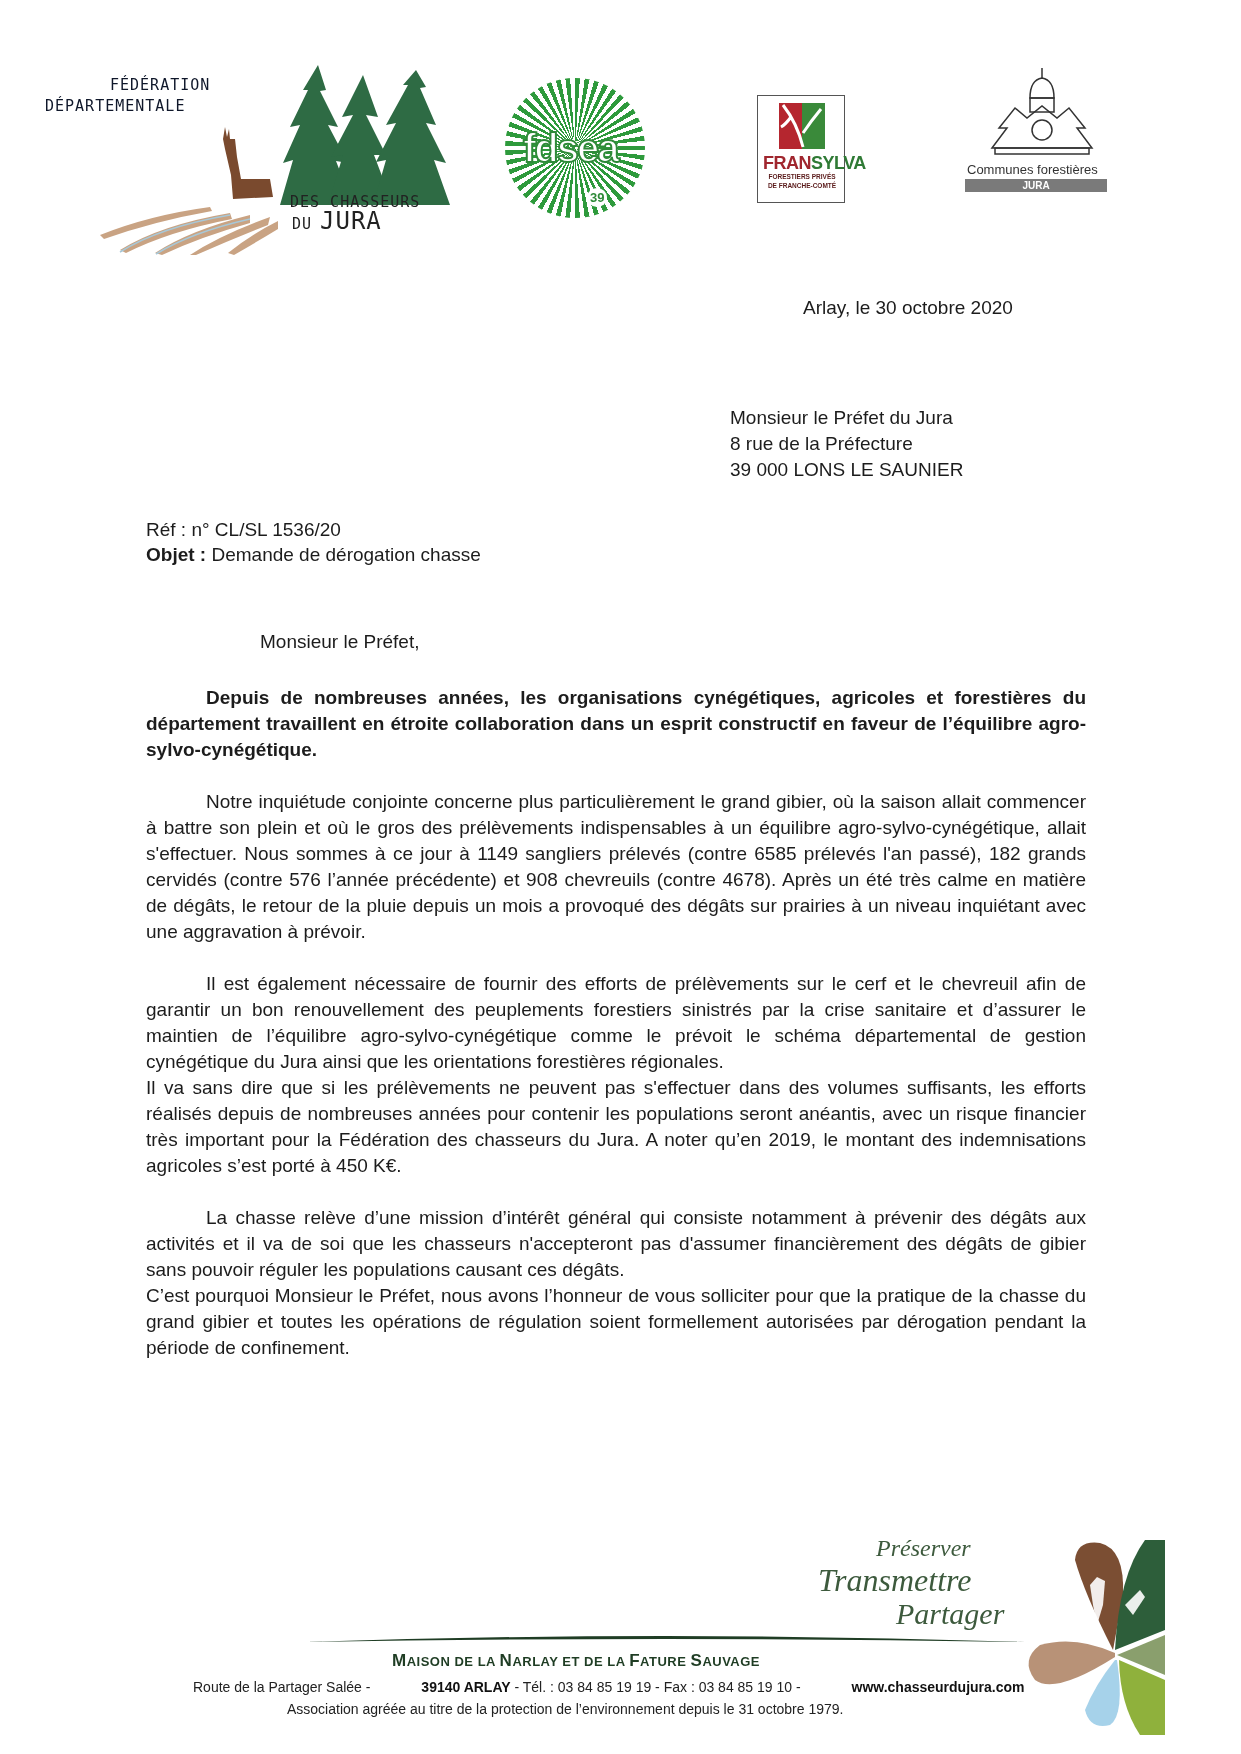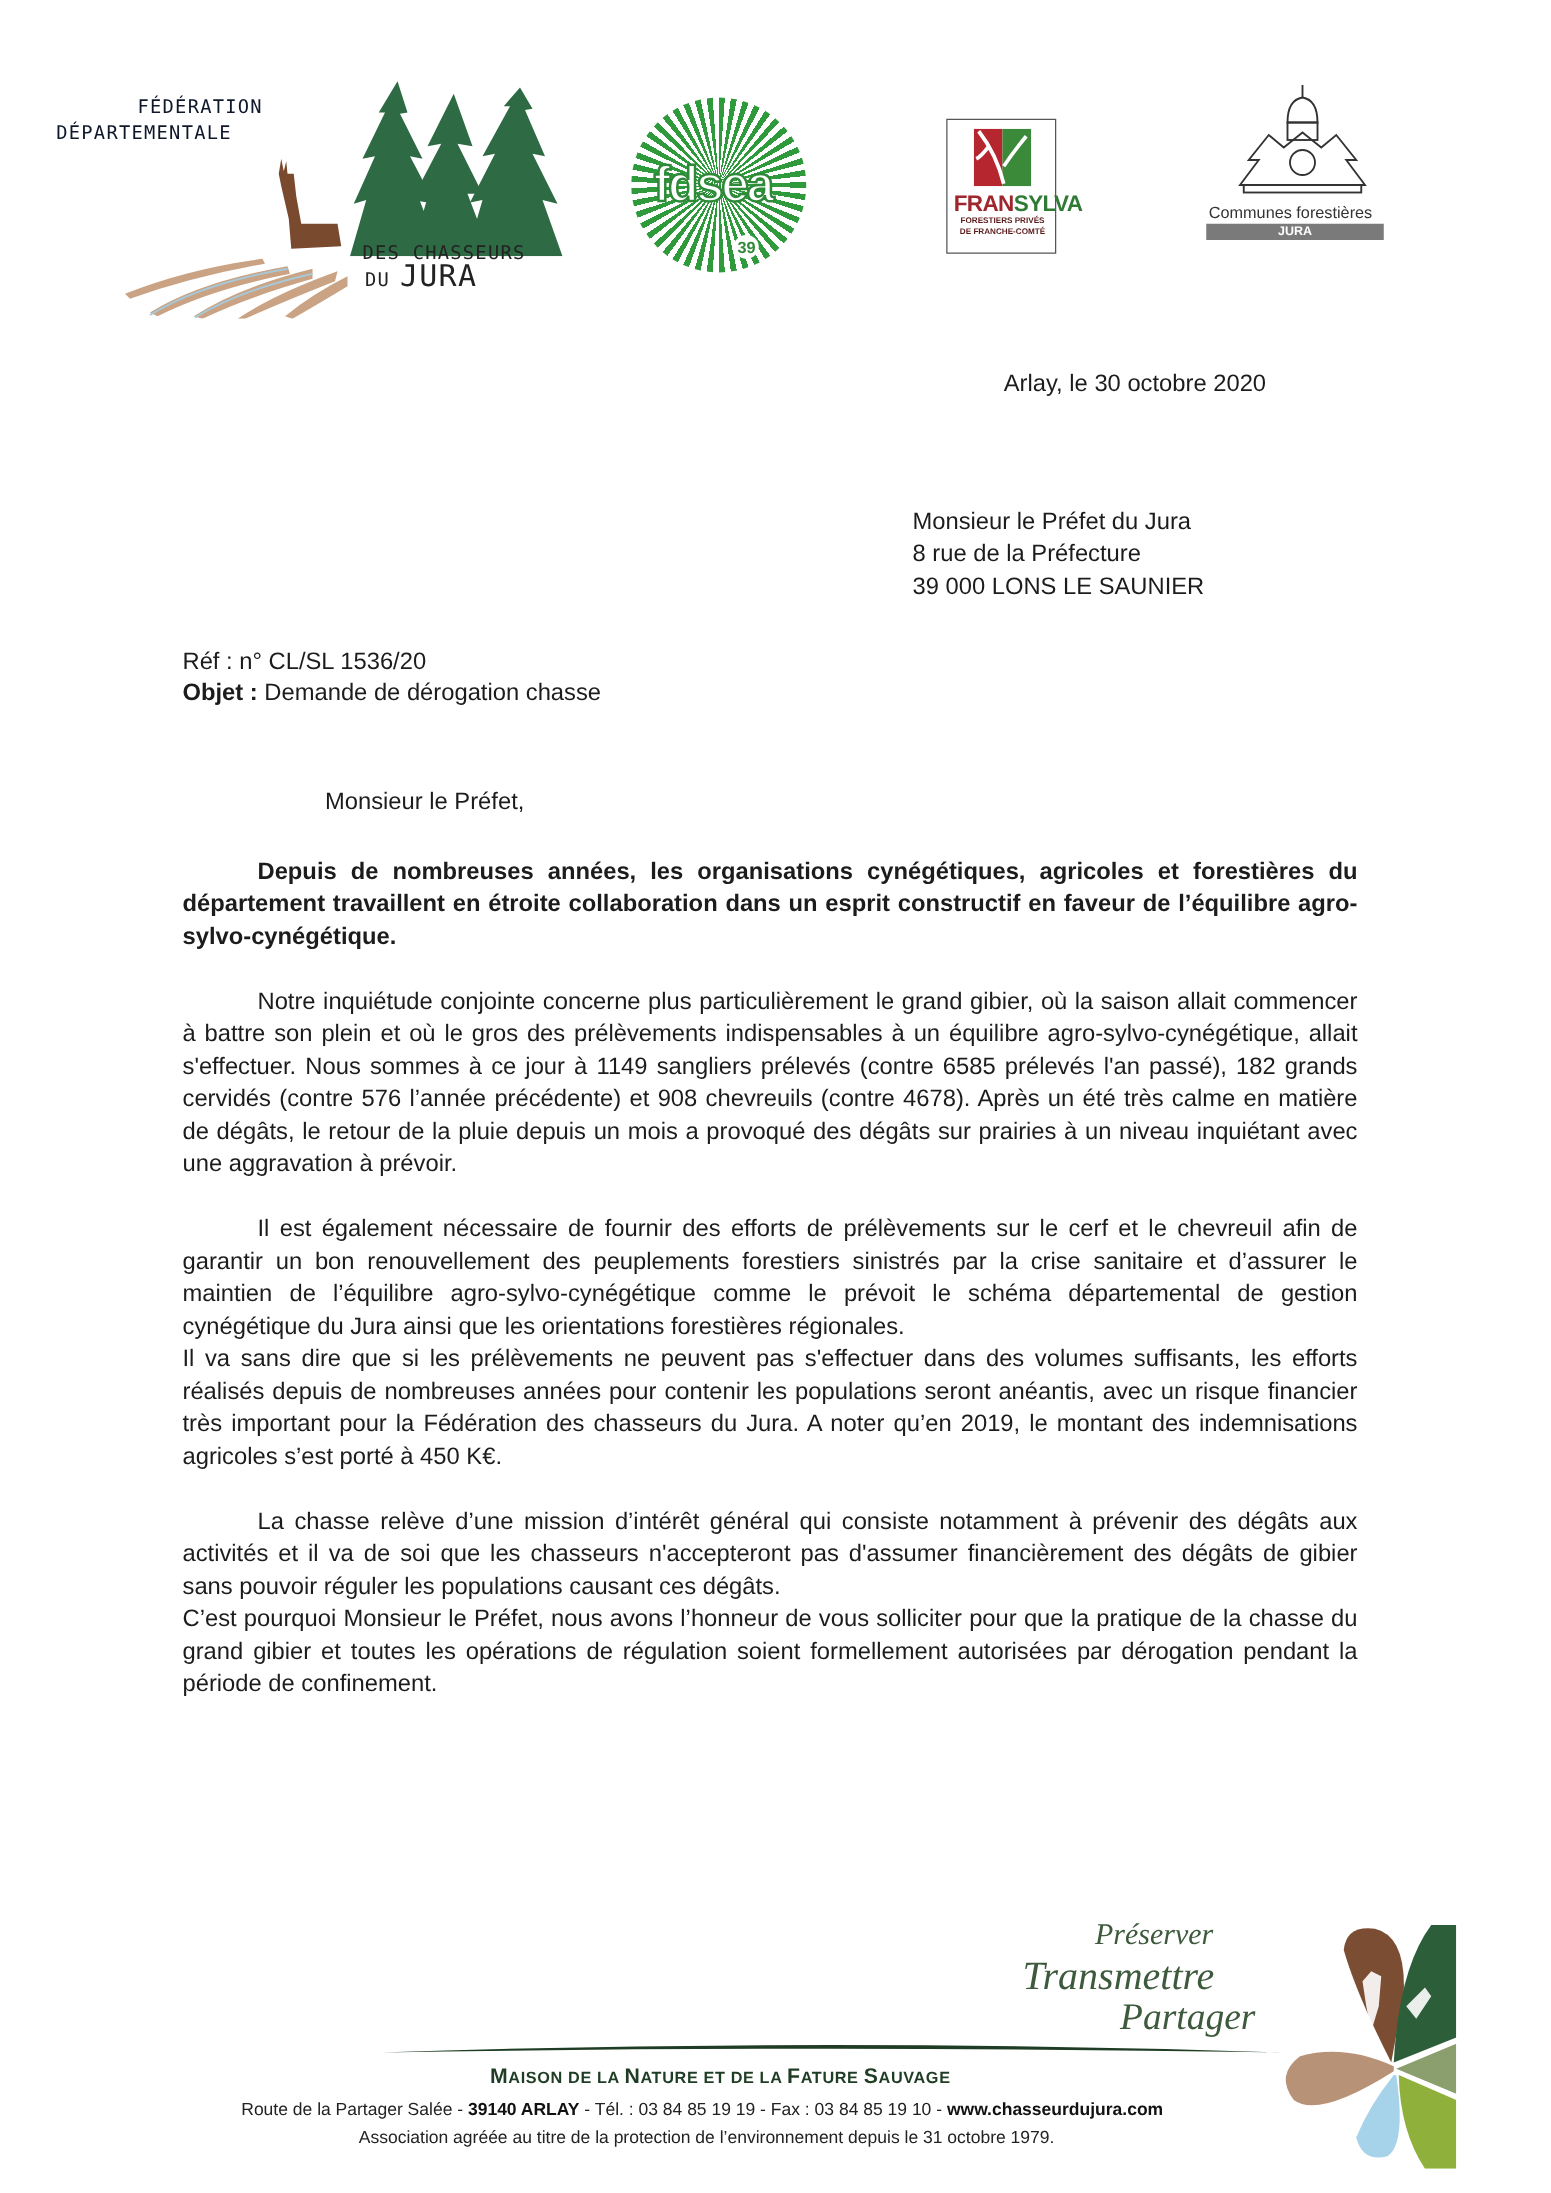--- a/index.html
+++ b/index.html
@@ -23,21 +23,21 @@
   .cf-name { font-family:"Liberation Sans", sans-serif; font-size:13px; color:#333; position:absolute; }
   .cf-bar { background:#7a7a7a; color:#fff; font-weight:bold; font-size:10px; text-align:center; position:absolute; }
 
   p.para { margin:0; text-align:justify; }
   .indent { text-indent:60px; }
 
   .slogan { font-family:"Liberation Serif", serif; font-style:italic; color:#3d5a3d; position:absolute; }
   .footer-title { font-family:"Liberation Sans", sans-serif; font-weight:bold; color:#1f3d24; font-size:17px; letter-spacing:0.5px; position:absolute; }
   .footer-title .sc { font-size:13px; }
   .footer-line { font-family:"Liberation Sans", sans-serif; font-size:14px; color:#222; position:absolute; white-space:nowrap; }
-  .footer-line b { color:#111; }
+  .footer-line b { color:#111;margin-left:47px; }
 </style>
 </head>
 <body>
 
 <div class="abs" style="left:40px;top:55px;width:430px;height:190px;">
   <div class="abs fdc-title" style="left:70px;top:20px;">FÉDÉRATION</div>
   <div class="abs fdc-title" style="left:5px;top:41px;">DÉPARTEMENTALE</div>
 
   <svg class="abs" style="left:218px;top:0px;" width="200" height="150" viewBox="0 0 200 150">
     <path d="M22 150 L35 105 L25 108 L42 70 L32 72 L50 35 L45 35 L60 10 L68 35 L62 36 L80 72 L70 70 L90 108 L78 106 L95 150 Z" fill="#2e6b44"></path>
@@ -137,19 +137,19 @@
   <path d="M104 125 L150 145 L150 200 L125 200 Q105 170 104 125 Z" fill="#8fb13c"></path>
   <path d="M75 50 L82 42 L90 46 L88 70 L82 90 L78 70 Z" fill="#fff" opacity="0.9"></path>
   <path d="M110 70 L125 55 L130 62 L118 80 Z" fill="#fff" opacity="0.9"></path>
 </svg>
 
 <svg class="abs" style="left:305px;top:1634px;" width="720" height="10" viewBox="0 0 720 10">
   <path d="M0 8 Q360 -4 720 8 Q360 2 0 8 Z" fill="#1f3d24"></path>
 </svg>
 
 <div class="footer-title" style="left:392px;top:1651px;">
-  <span>M</span><span class="sc">AISON DE LA </span><span>N</span><span class="sc">ATURE ET DE LA </span><span>F</span><span class="sc">ATURE </span><span>S</span><span class="sc">AUVAGE</span>
+  <span>M</span><span class="sc">AISON DE LA </span><span>N</span><span class="sc">ARLAY ET DE LA </span><span>F</span><span class="sc">ATURE </span><span>S</span><span class="sc">AUVAGE</span>
 </div>
 
 <div class="footer-line" style="left:193px;top:1679px;">
   <span>Route de la Partager Salée - </span><b>39140 ARLAY</b><span> - Tél. : 03 84 85 19 19 - Fax : 03 84 85 19 10 - </span><b>www.chasseurdujura.com</b>
 </div>
 <div class="footer-line" style="left:287px;top:1701px;">Association agréée au titre de la protection de l’environnement depuis le 31 octobre 1979.</div>
 
 </body></html>

